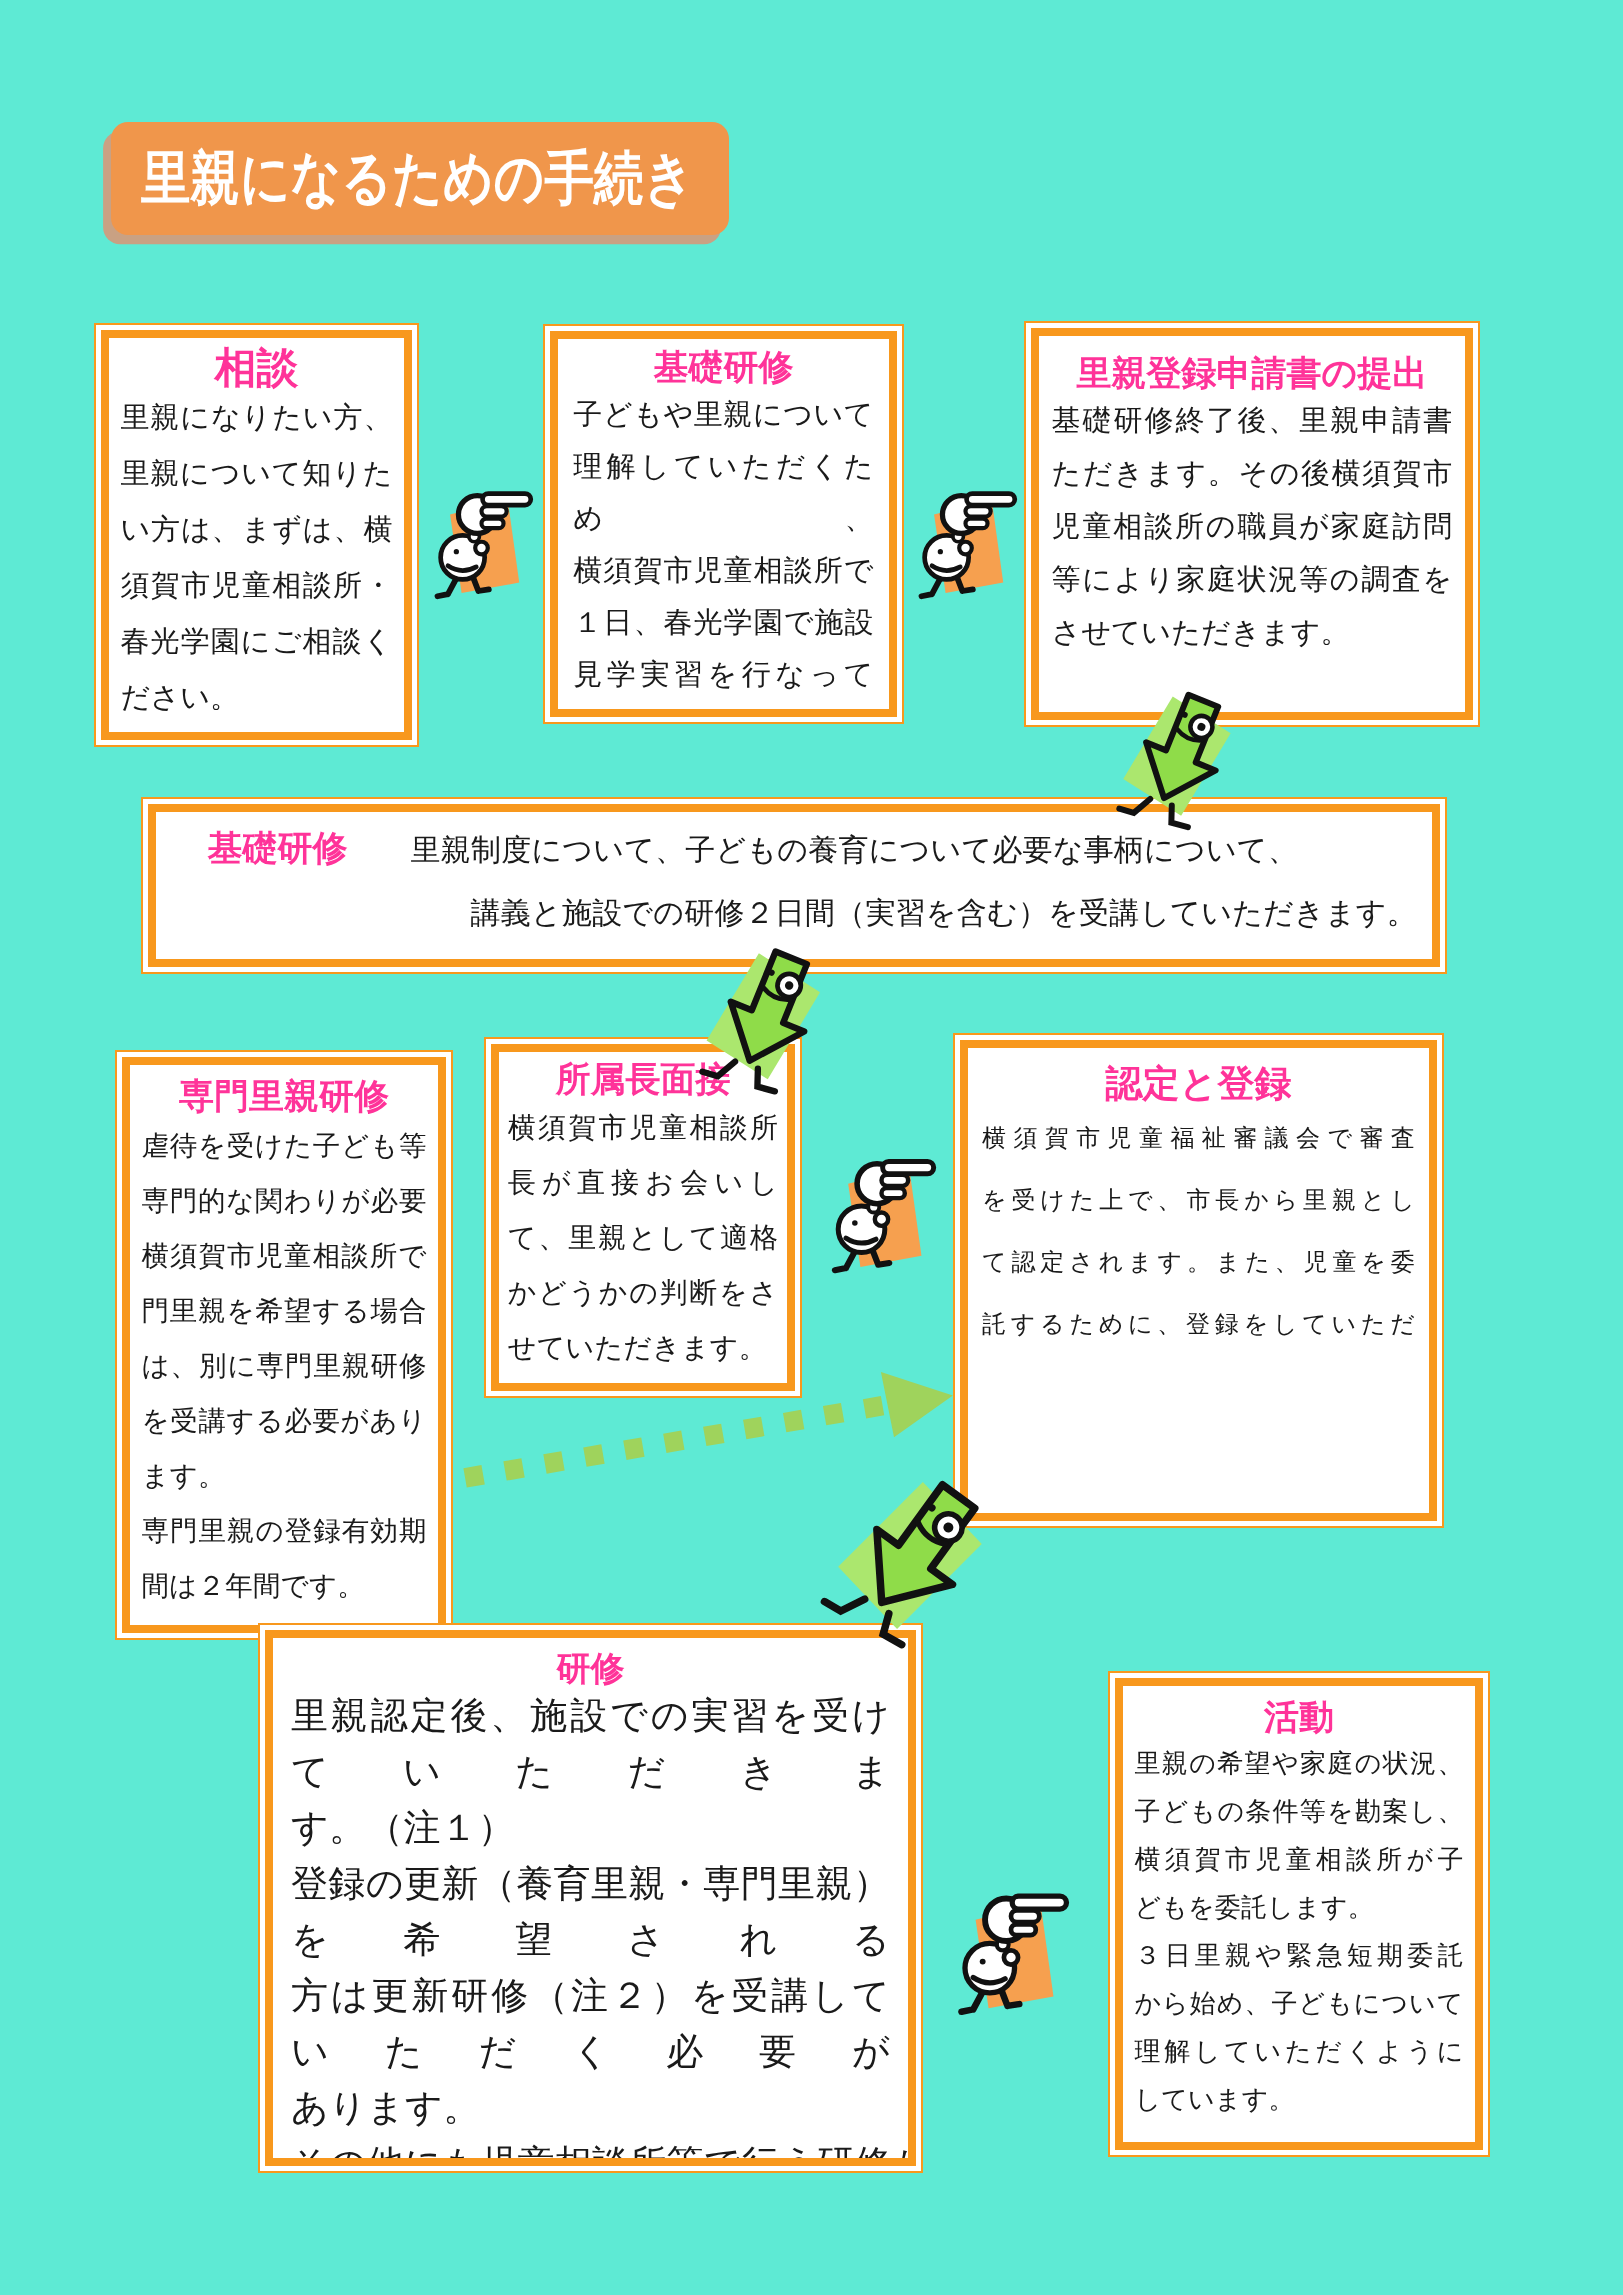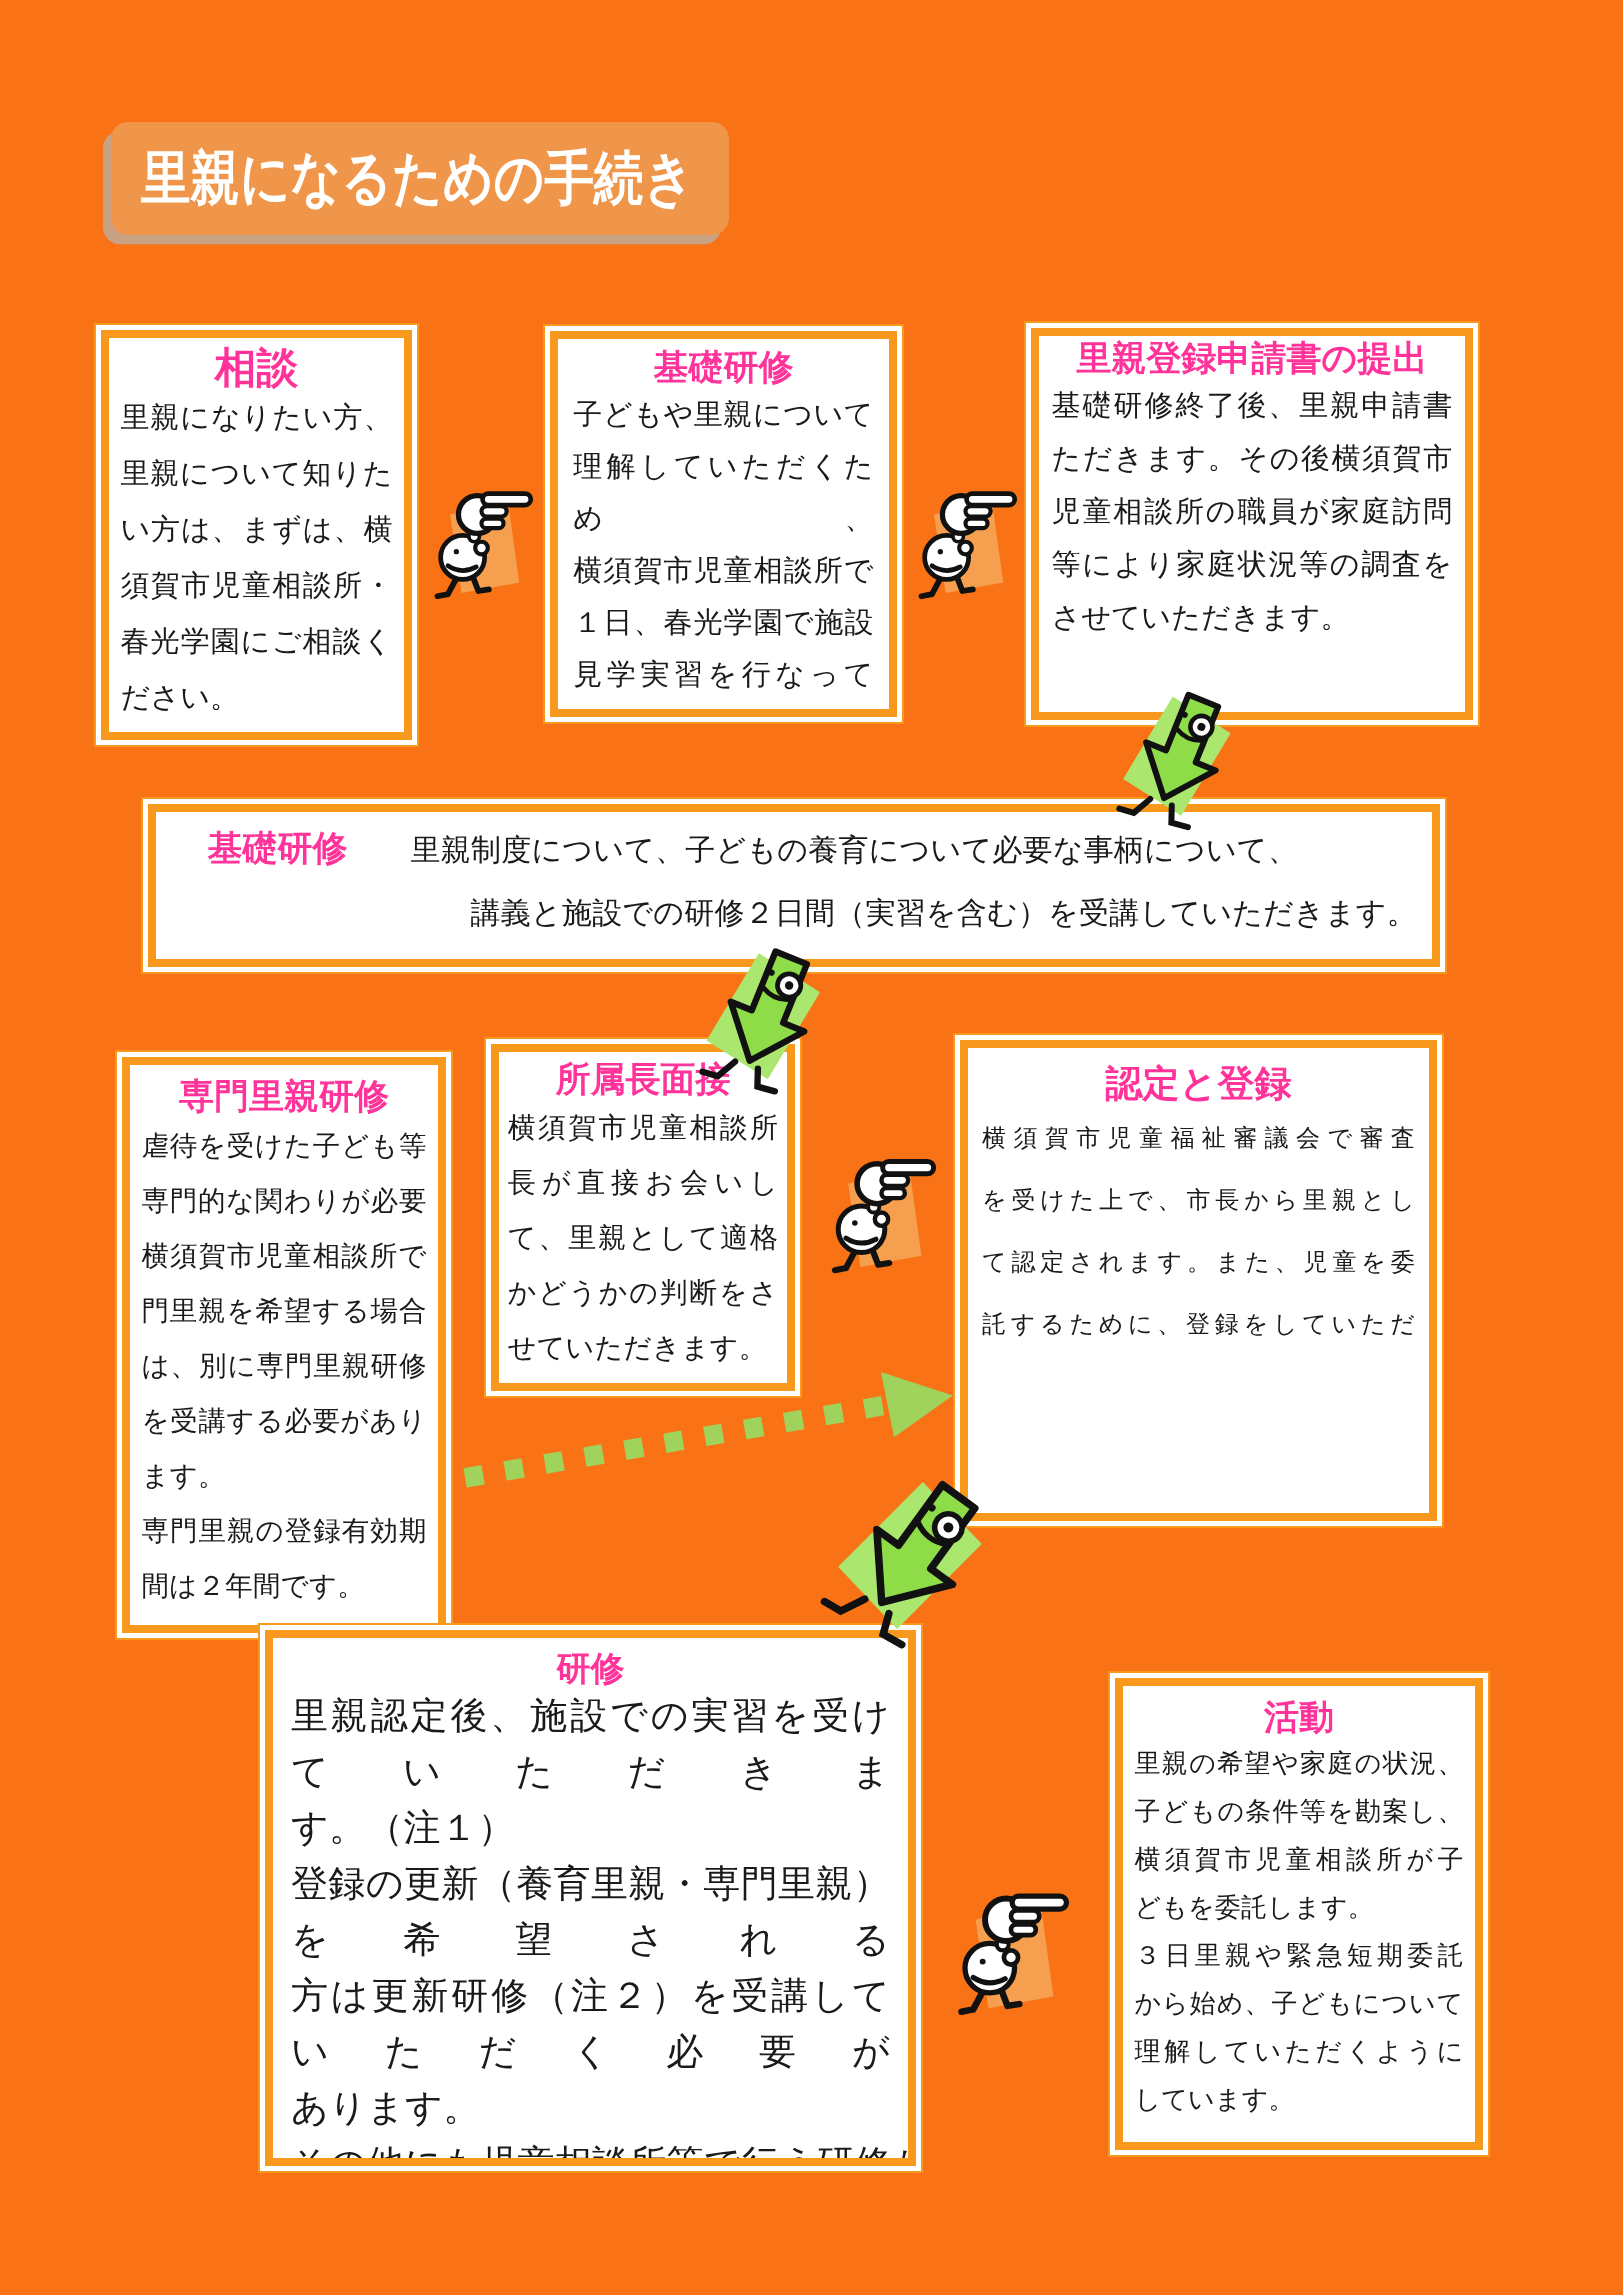--- a/index.html
+++ b/index.html
@@ -1,17 +1,17 @@
 <!DOCTYPE html>
 <html style="--orange: #F8981D; --banner-orange: #F0964B; --banner-shadow: #C9A183; --orange-para: #F6A04F; --pink: #FF3399; --green: #8FDC49; --green-para: #ABE76E; --green-dot: #9FD35C; --text: #1A1A1A;font-size:10.5px"><head>
 <meta charset="utf-8">
 <style>
   html,body{margin:0;padding:0;background:#fff;}
   #page{
-    position:relative;width:1623px;height:2295px;background:#f97316;overflow:hidden;
+    position:relative;width:1623px;height:2295px;background:#5eead4;overflow:hidden;
     font-family:"DejaVu Sans","Liberation Sans",sans-serif;color:var(--text);
   }
   
   #banner{
     position:absolute;left:111px;top:122px;width:618px;height:113px;
     background:var(--banner-orange);border-radius:17px;
     box-shadow:-7.9px 9.2px 0 var(--banner-shadow);
     display:flex;align-items:center;
   }
   #banner .banner-text{
@@ -33,21 +33,21 @@
   #box-soudan .content{padding:9.2px 11.8px;}
   #box-soudan .box-title{font-size:42px;line-height:42px;}
   #box-soudan .line{font-size:29px;line-height:56px;}
 
   #box-kiso1{left:543px;top:324px;width:357px;height:396px;}
   #box-kiso1 .content{padding:7.9px 15.7px;}
   #box-kiso1 .box-title{font-size:35px;line-height:42px;}
   #box-kiso1 .line{font-size:29px;line-height:52px;}
 
   #box-teishutsu{left:1024px;top:321px;width:452px;height:402px;}
-  #box-teishutsu .content{padding:1px 13px;}
+  #box-teishutsu .content{padding:16px 13px;}
   #box-teishutsu .box-title{font-size:35px;line-height:42px;}
   #box-teishutsu .line{font-size:29px;line-height:53px;}
 
   #box-kiso2{left:141px;top:797px;width:1302px;height:173px;}
   #box-kiso2 .content{padding:15.7px 19.6px 0 52px;display:flex;flex-direction:row;}
   #box-kiso2 .box-title{font-size:35px;line-height:42px;text-align:left;width:203px;flex:none;}
   #box-kiso2 .line{font-size:30px;line-height:63px;}
   #box-kiso2 .body{flex:1;margin-top:-9.2px;}
 
   #box-senmon{left:115px;top:1050px;width:334px;height:586px;}

